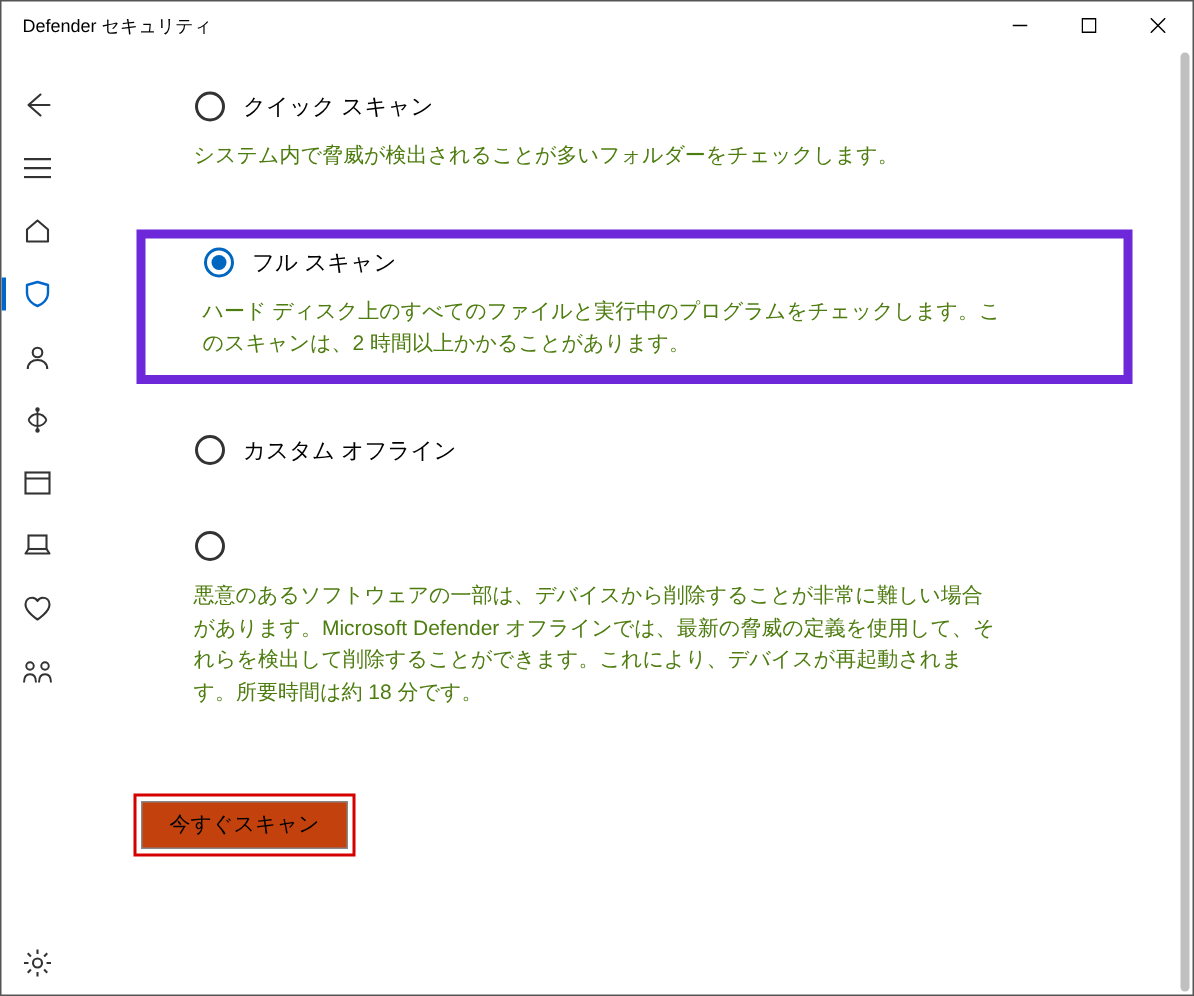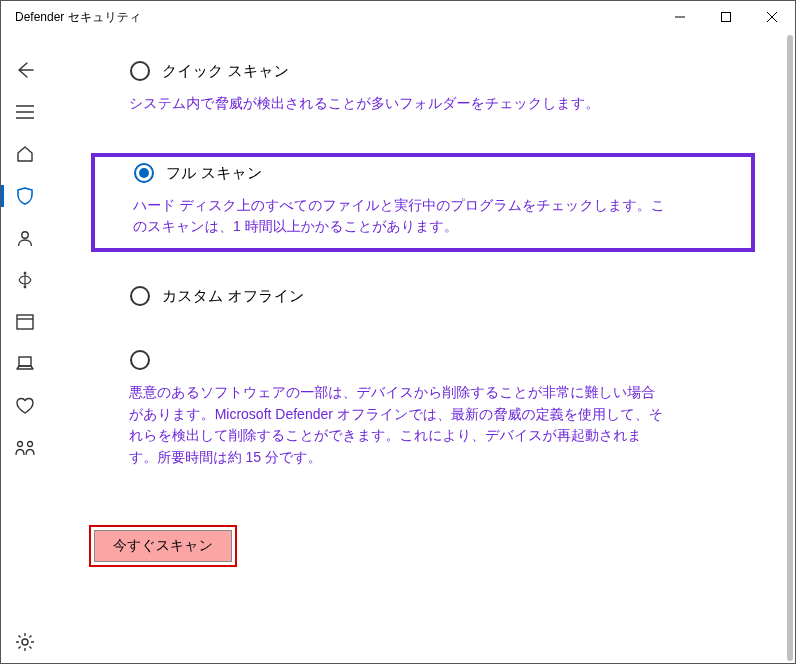--- a/index.html
+++ b/index.html
@@ -12,30 +12,30 @@
   .win-btn { width: 46px; height: 32px; display: flex; align-items: center; justify-content: center; }
   .win-btn svg { display: block; }
   .body { flex: 1; display: flex; overflow: hidden; }
   .sidebar { width: 48px; display: flex; flex-direction: column; align-items: center; padding-top: 16px; gap: 0; }
   .sidebar-item { width: 48px; height: 42px; display: flex; align-items: center; justify-content: center; color: #333; position: relative; }
   .sidebar-item.active::before { content:""; position:absolute; left:0; top:10px; bottom:10px; width:3px; background:#0066cc; }
   .sidebar-spacer { flex: 1; }
   .sidebar svg { stroke: #333; }
   .content { flex: 1; padding: 22px 40px 20px 42px; overflow-y: auto; position: relative; }
   .option { margin-bottom: 28px; padding: 6px 10px 10px 6px; }
-  .option.highlight { border: 4px solid #6d28d9; }
+  .option.highlight { border: 6px solid #6d28d9; }
   .option-head { display: flex; align-items: flex-end; gap: 12px; cursor: default; margin-left: 33px; }
   .radio { width: 20px; height: 20px; border: 2px solid #333; border-radius: 50%; flex: 0 0 20px; display: flex; align-items: center; justify-content: center; }
   .radio.selected { border-color: #0067c0; }
   .radio-inner { width: 10px; height: 10px; border-radius: 50%; background: #0067c0; display: none; }
   .radio.selected .radio-inner { display: block; }
   .option-label { font-size: 15px; color: #000; }
-  .option-desc { font-size: 14px; color: #6d28d9; margin: 12px 0 0 32px; line-height: 1.55; max-width: 540px; }
+  .option-desc { font-size: 14px; color: #4d7c0f; margin: 12px 0 0 32px; line-height: 1.55; max-width: 540px; }
   .scan-btn-wrap { display: inline-block; border: 2px solid #d40000; padding: 3px; margin-left: -2px; margin-top: 18px; }
-  .scan-btn { background: #fca5a5; border: 1px solid #888; font-size: 14px; padding: 6px 18px; color: #000; font-family: inherit; }
+  .scan-btn { background: #c2410c; border: 1px solid #888; font-size: 14px; padding: 6px 18px; color: #000; font-family: inherit; }
   .scrollbar-gray { position: absolute; right: 2px; top: 34px; bottom: 2px; width: 6px; background: #c0c0c0; border-radius: 3px; }
 </style>
 </head>
 <body>
 
 <div class="window">
 
   <div class="titlebar">
     <span class="titlebar-title">Defender セキュリティ</span>
     <span class="titlebar-spacer"></span>
@@ -140,35 +140,35 @@
         <div class="option-desc">システム内で脅威が検出されることが多いフォルダーをチェックします。</div>
       </div>
 
       <div class="option highlight">
         <div class="option-head">
           <span class="radio selected" id="radio-full">
               <span class="radio-inner"></span>
             </span>
           <span class="option-label">フル スキャン</span>
         </div>
-        <div class="option-desc">ハード ディスク上のすべてのファイルと実行中のプログラムをチェックします。このスキャンは、1 時間以上かかることがあります。</div>
+        <div class="option-desc">ハード ディスク上のすべてのファイルと実行中のプログラムをチェックします。このスキャンは、2 時間以上かかることがあります。</div>
       </div>
 
       <div class="option">
         <div class="option-head">
           <span class="radio" id="radio-custom"></span>
           <span class="option-label">カスタム オフライン</span>
         </div>
       </div>
 
       <div class="option">
         <div class="option-head">
           <span class="radio" id="radio-offline"></span>
         </div>
-        <div class="option-desc">悪意のあるソフトウェアの一部は、デバイスから削除することが非常に難しい場合があります。Microsoft Defender オフラインでは、最新の脅威の定義を使用して、それらを検出して削除することができます。これにより、デバイスが再起動されます。所要時間は約 15 分です。</div>
+        <div class="option-desc">悪意のあるソフトウェアの一部は、デバイスから削除することが非常に難しい場合があります。Microsoft Defender オフラインでは、最新の脅威の定義を使用して、それらを検出して削除することができます。これにより、デバイスが再起動されます。所要時間は約 18 分です。</div>
       </div>
 
       <div class="scan-btn-wrap">
         <button class="scan-btn">今すぐスキャン</button>
       </div>
 
     </div>
 
   </div>
 

